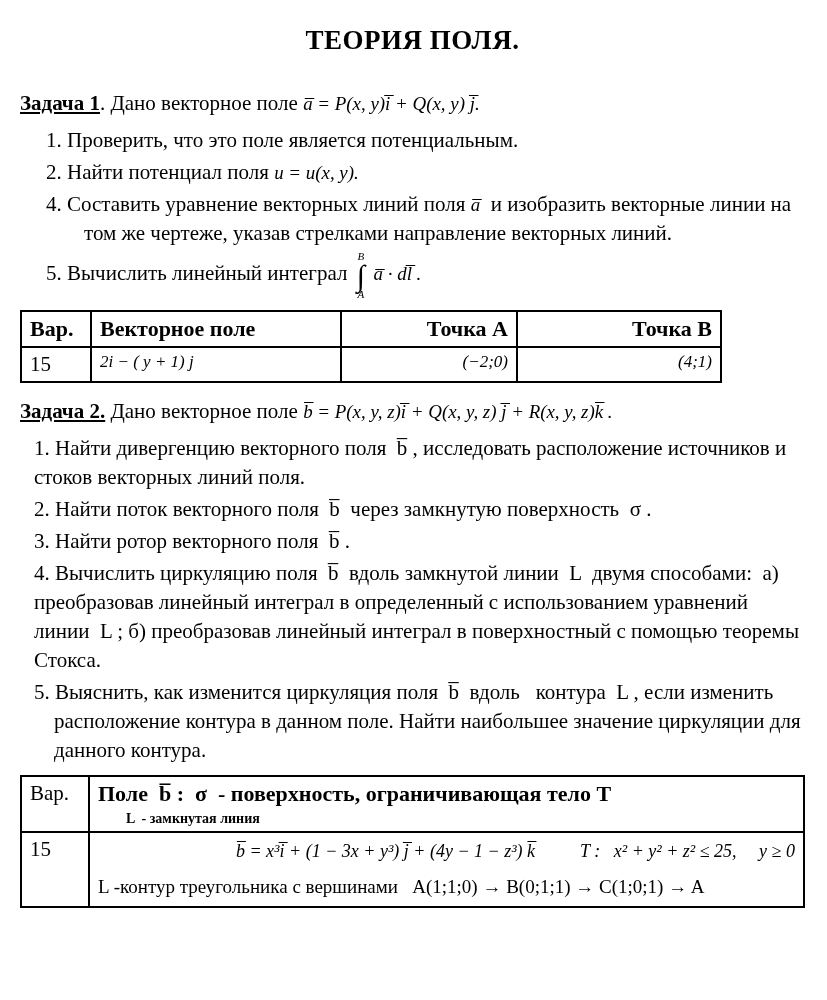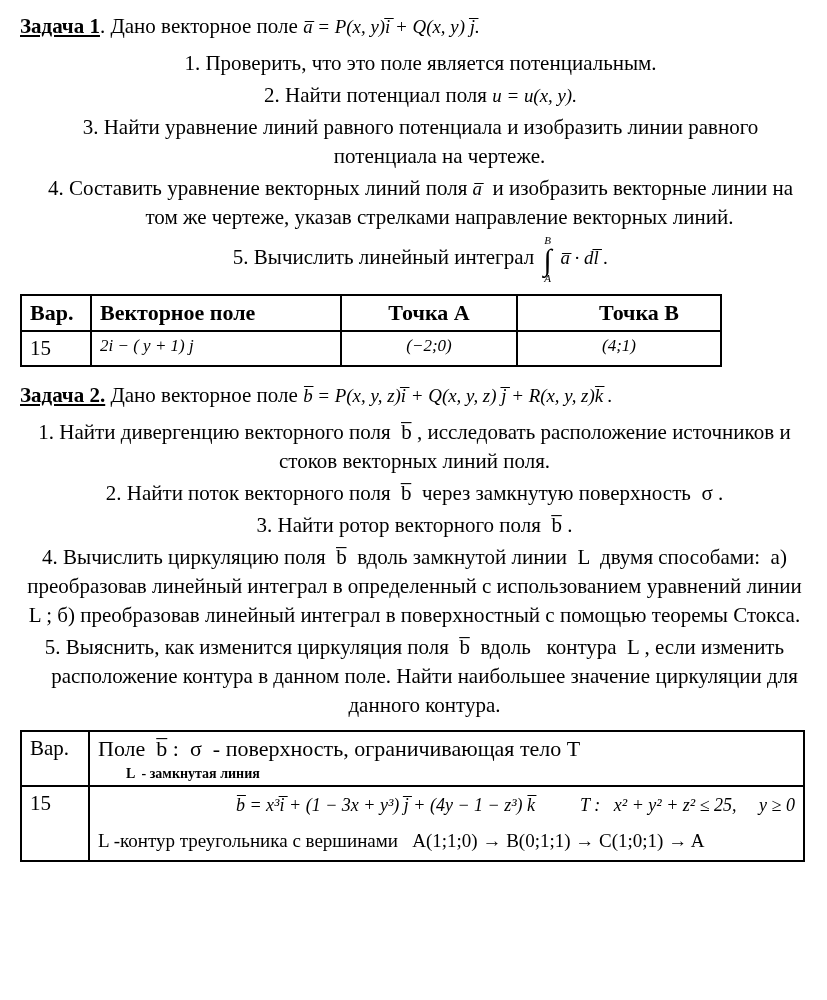--- a/index.html
+++ b/index.html
@@ -16,21 +16,21 @@
   h1.doc-title {
     text-align: center;
     font-size: 27px;
     font-weight: bold;
     margin: 10px 0 30px 0;
     letter-spacing: 0.5px;
   }
   .para { white-space: pre-wrap; margin: 0 0 8px 0; }
   .task-head { font-weight: bold; text-decoration: underline; }
   .math { font-style: italic; font-size: 0.9em; }
-  .list { margin: 4px 0 10px 4px; text-align: center; }
+  .list { margin: 4px 0 10px 14px; }
   .list-t1 .item { white-space: pre-wrap; margin: 3px 0; padding-left: 50px; text-indent: -38px; }
   .list-t2 .item { white-space: pre-wrap; margin: 3px 0; }
   .list-t2 .item.hang { padding-left: 20px; text-indent: -20px; }
   .integral {
     display: inline-flex;
     flex-direction: column;
     align-items: center;
     vertical-align: middle;
     line-height: 1;
     margin: 0 4px;
@@ -39,42 +39,42 @@
   .int-limit { font-size: 11px; font-style: italic; line-height: 1; }
   .int-sym { font-size: 30px; line-height: 0.9; }
   table { border-collapse: collapse; margin: 10px 0 14px 0; table-layout: fixed; }
   td, th { border: 2px solid #000; padding: 2px 8px; vertical-align: top; text-align: left; }
   table.t1 { width: 604px; }
   table.t1 th.c-var { width: 52px; }
   table.t1 th.c-field { width: 232px; }
   table.t1 th.c-pa { width: 158px; }
   table.t1 th.c-pb { width: 146px; padding-left: 48px; }
   table.t1 th { font-size: 22px; }
-  .cell-center { text-align: center; }
+  .cell-center { text-align: right; }
   .cell-bold { font-weight: normal; }
   .cell-math { font-style: italic; font-size: 17px; }
   table.t2 { width: 785px; }
   table.t2 td.c-var2 { width: 50px; }
-  .t2-head-line1 { font-weight: normal; white-space: pre-wrap; font-size: 22px; }
+  .t2-head-line1 { font-weight: bold; white-space: pre-wrap; font-size: 22px; }
   .t2-head-line2 { font-weight: bold; white-space: pre-wrap; font-size: 14px; padding-left: 28px; }
   .t2-row-line1 { white-space: pre-wrap; font-style: italic; font-size: 18px; margin: 4px 0 10px 0; text-align: right; }
   .t2-row-line2 { white-space: pre-wrap; font-size: 19px; margin: 2px 0 4px 0; }
 </style>
 </head>
 <body>
 
 <div class="page">
 
+  <h1 class="doc-title">ТЕОРИЯ ПОЛЯ.</h1>
 
   <p class="para"><span class="task-head">Задача 1</span><span>. Дано векторное поле </span><span class="math">a̅ = P(x, y)i̅ + Q(x, y) j̅.</span></p>
 
   <div class="list list-t1">
     <div class="item"><span>1.</span><span> Проверить, что это поле является потенциальным.</span></div>
     <div class="item"><span>2.</span><span> Найти потенциал поля </span><span class="math">u = u(x, y).</span></div>
-    <div class="item"><span>3.</span><span> Найти уравнение линий равного потенциала и изобразить линии равного потенциала на чертеже.</span></div>
     <div class="item"><span>4.</span><span> Составить уравнение векторных линий поля </span><span class="math">a̅</span><span>  и изобразить векторные линии на том же чертеже, указав стрелками направление векторных линий.</span></div>
     <div class="item"><span>5.</span><span> Вычислить линейный интеграл </span><span class="integral"><span class="int-limit">B</span><span class="int-sym">∫</span><span class="int-limit">A</span></span><span class="math"> a̅ · dl̅ .</span></div>
   </div>
 
   <table class="t1">
     <tbody>
         <tr>
       <th class="c-var">Вар.</th>
       <th class="c-field">Векторное поле</th>
       <th class="c-pa cell-center">Точка А</th>

